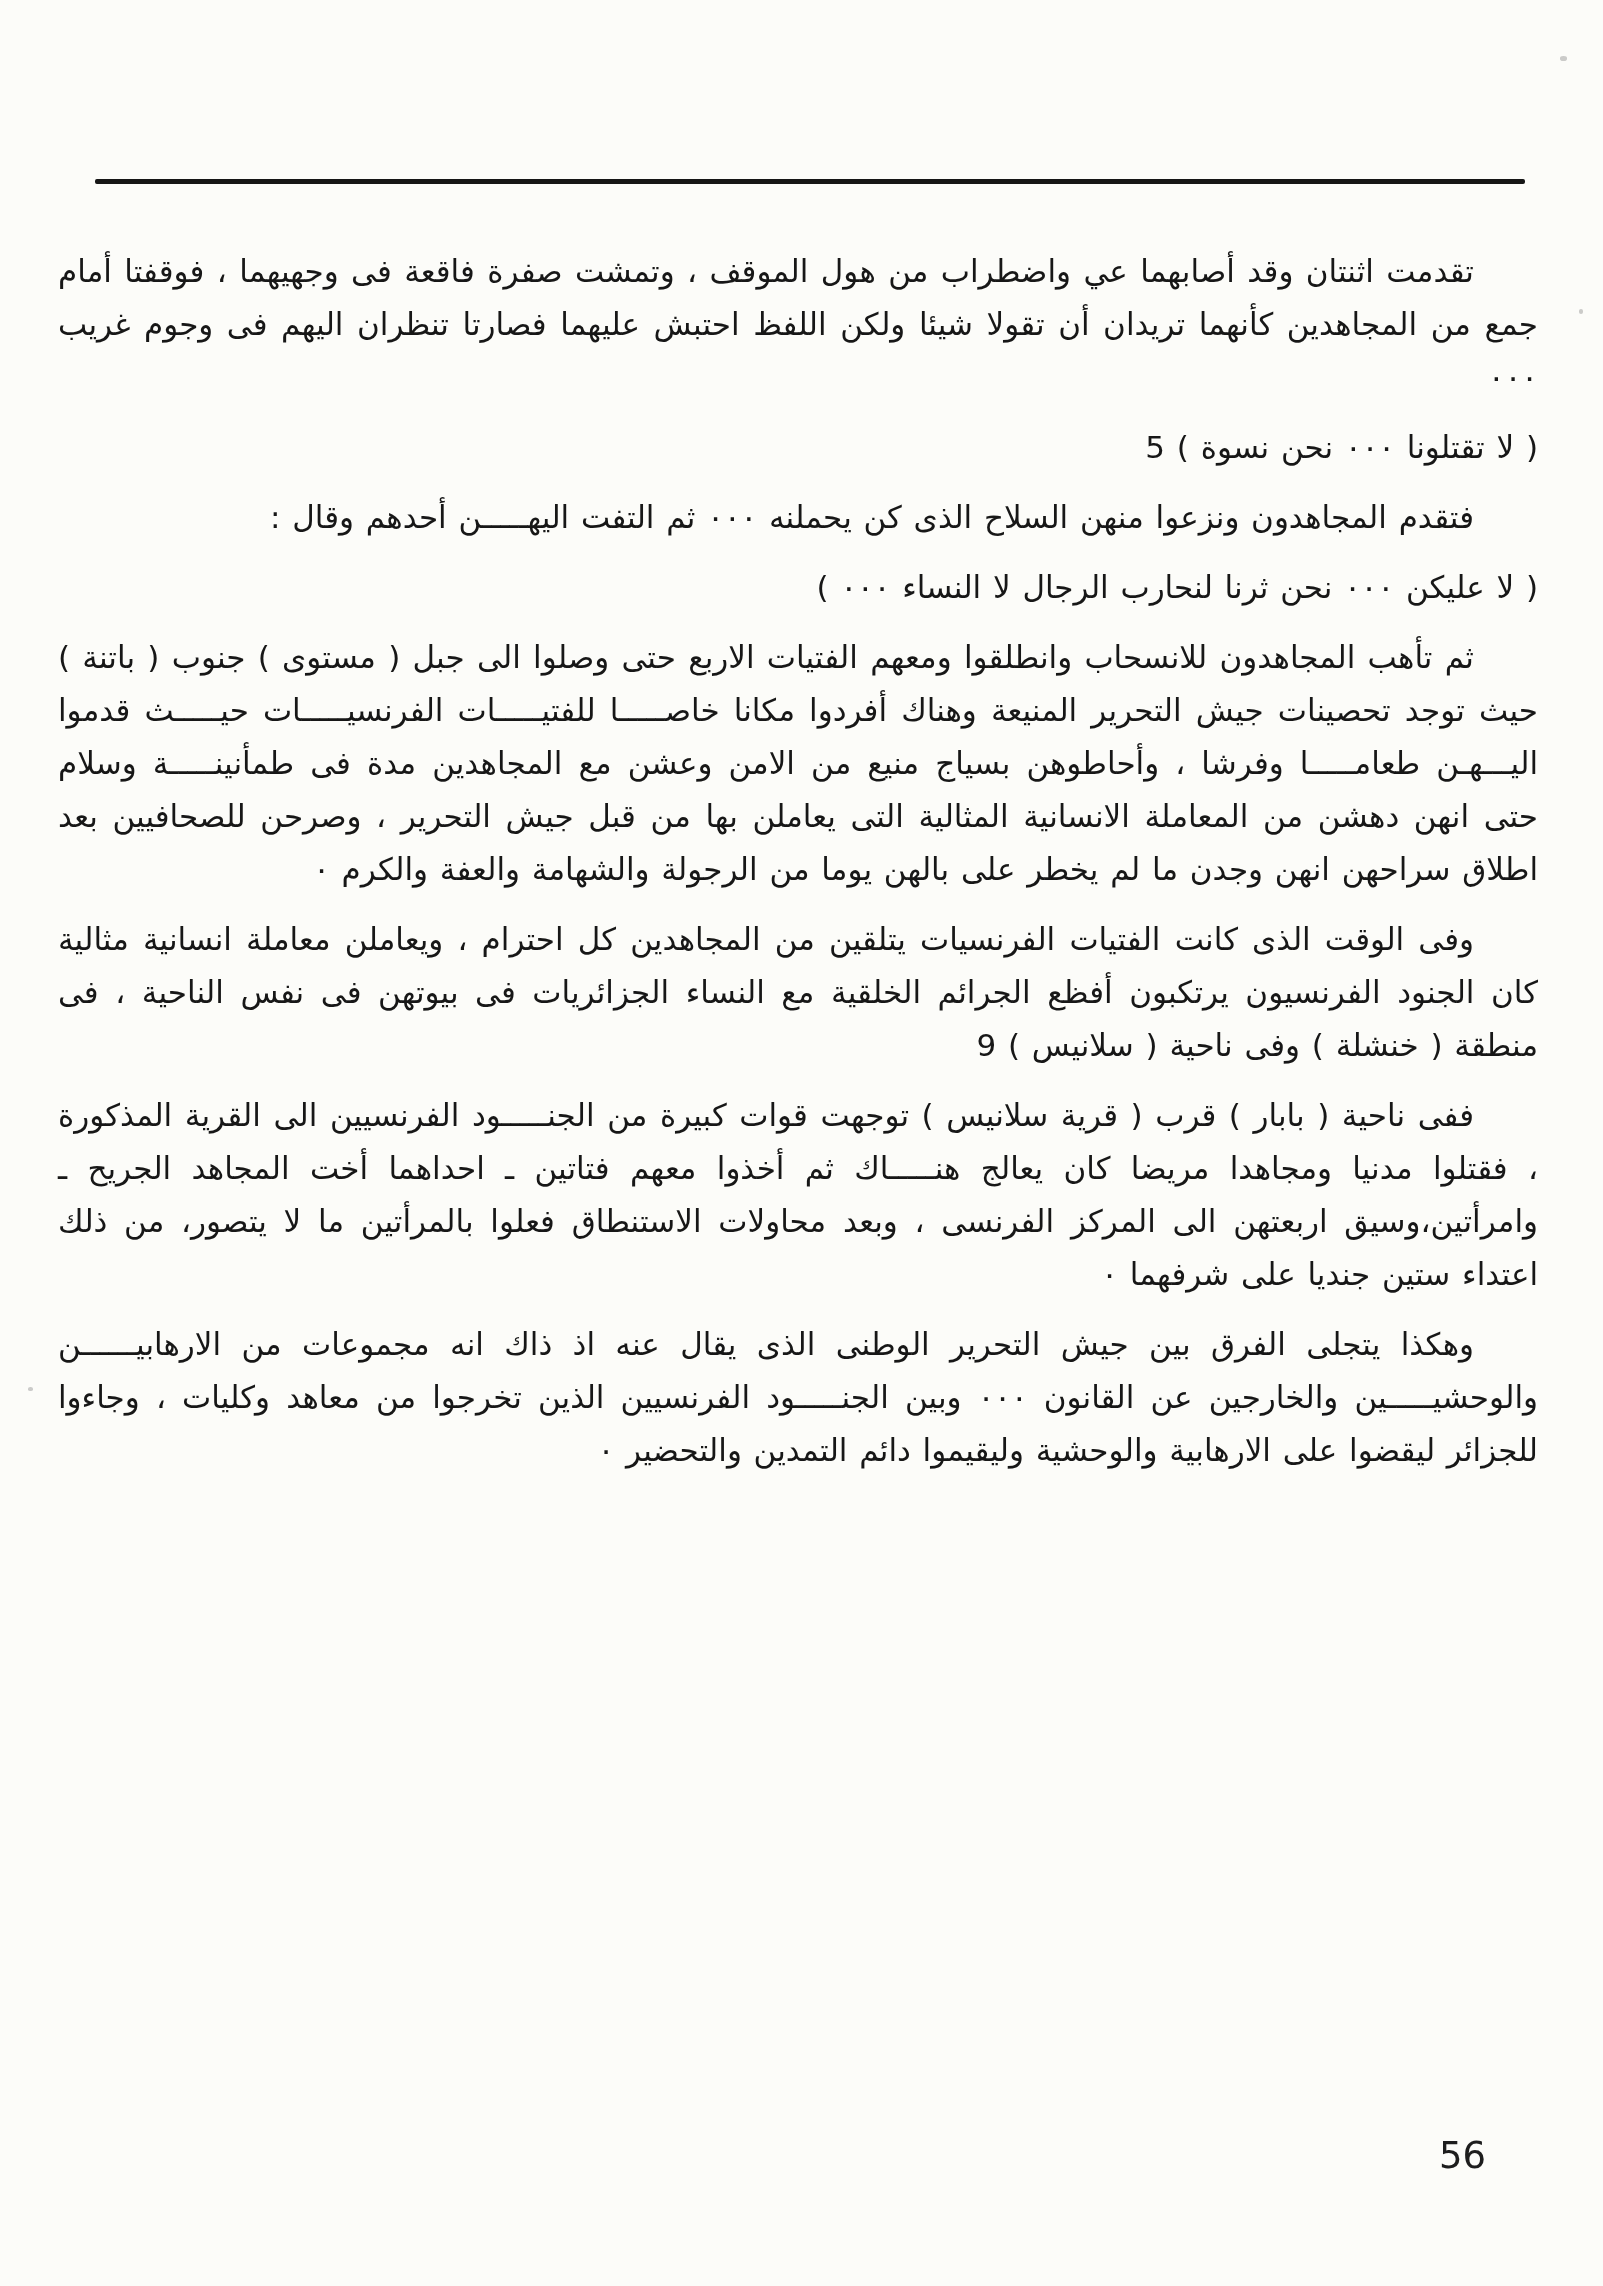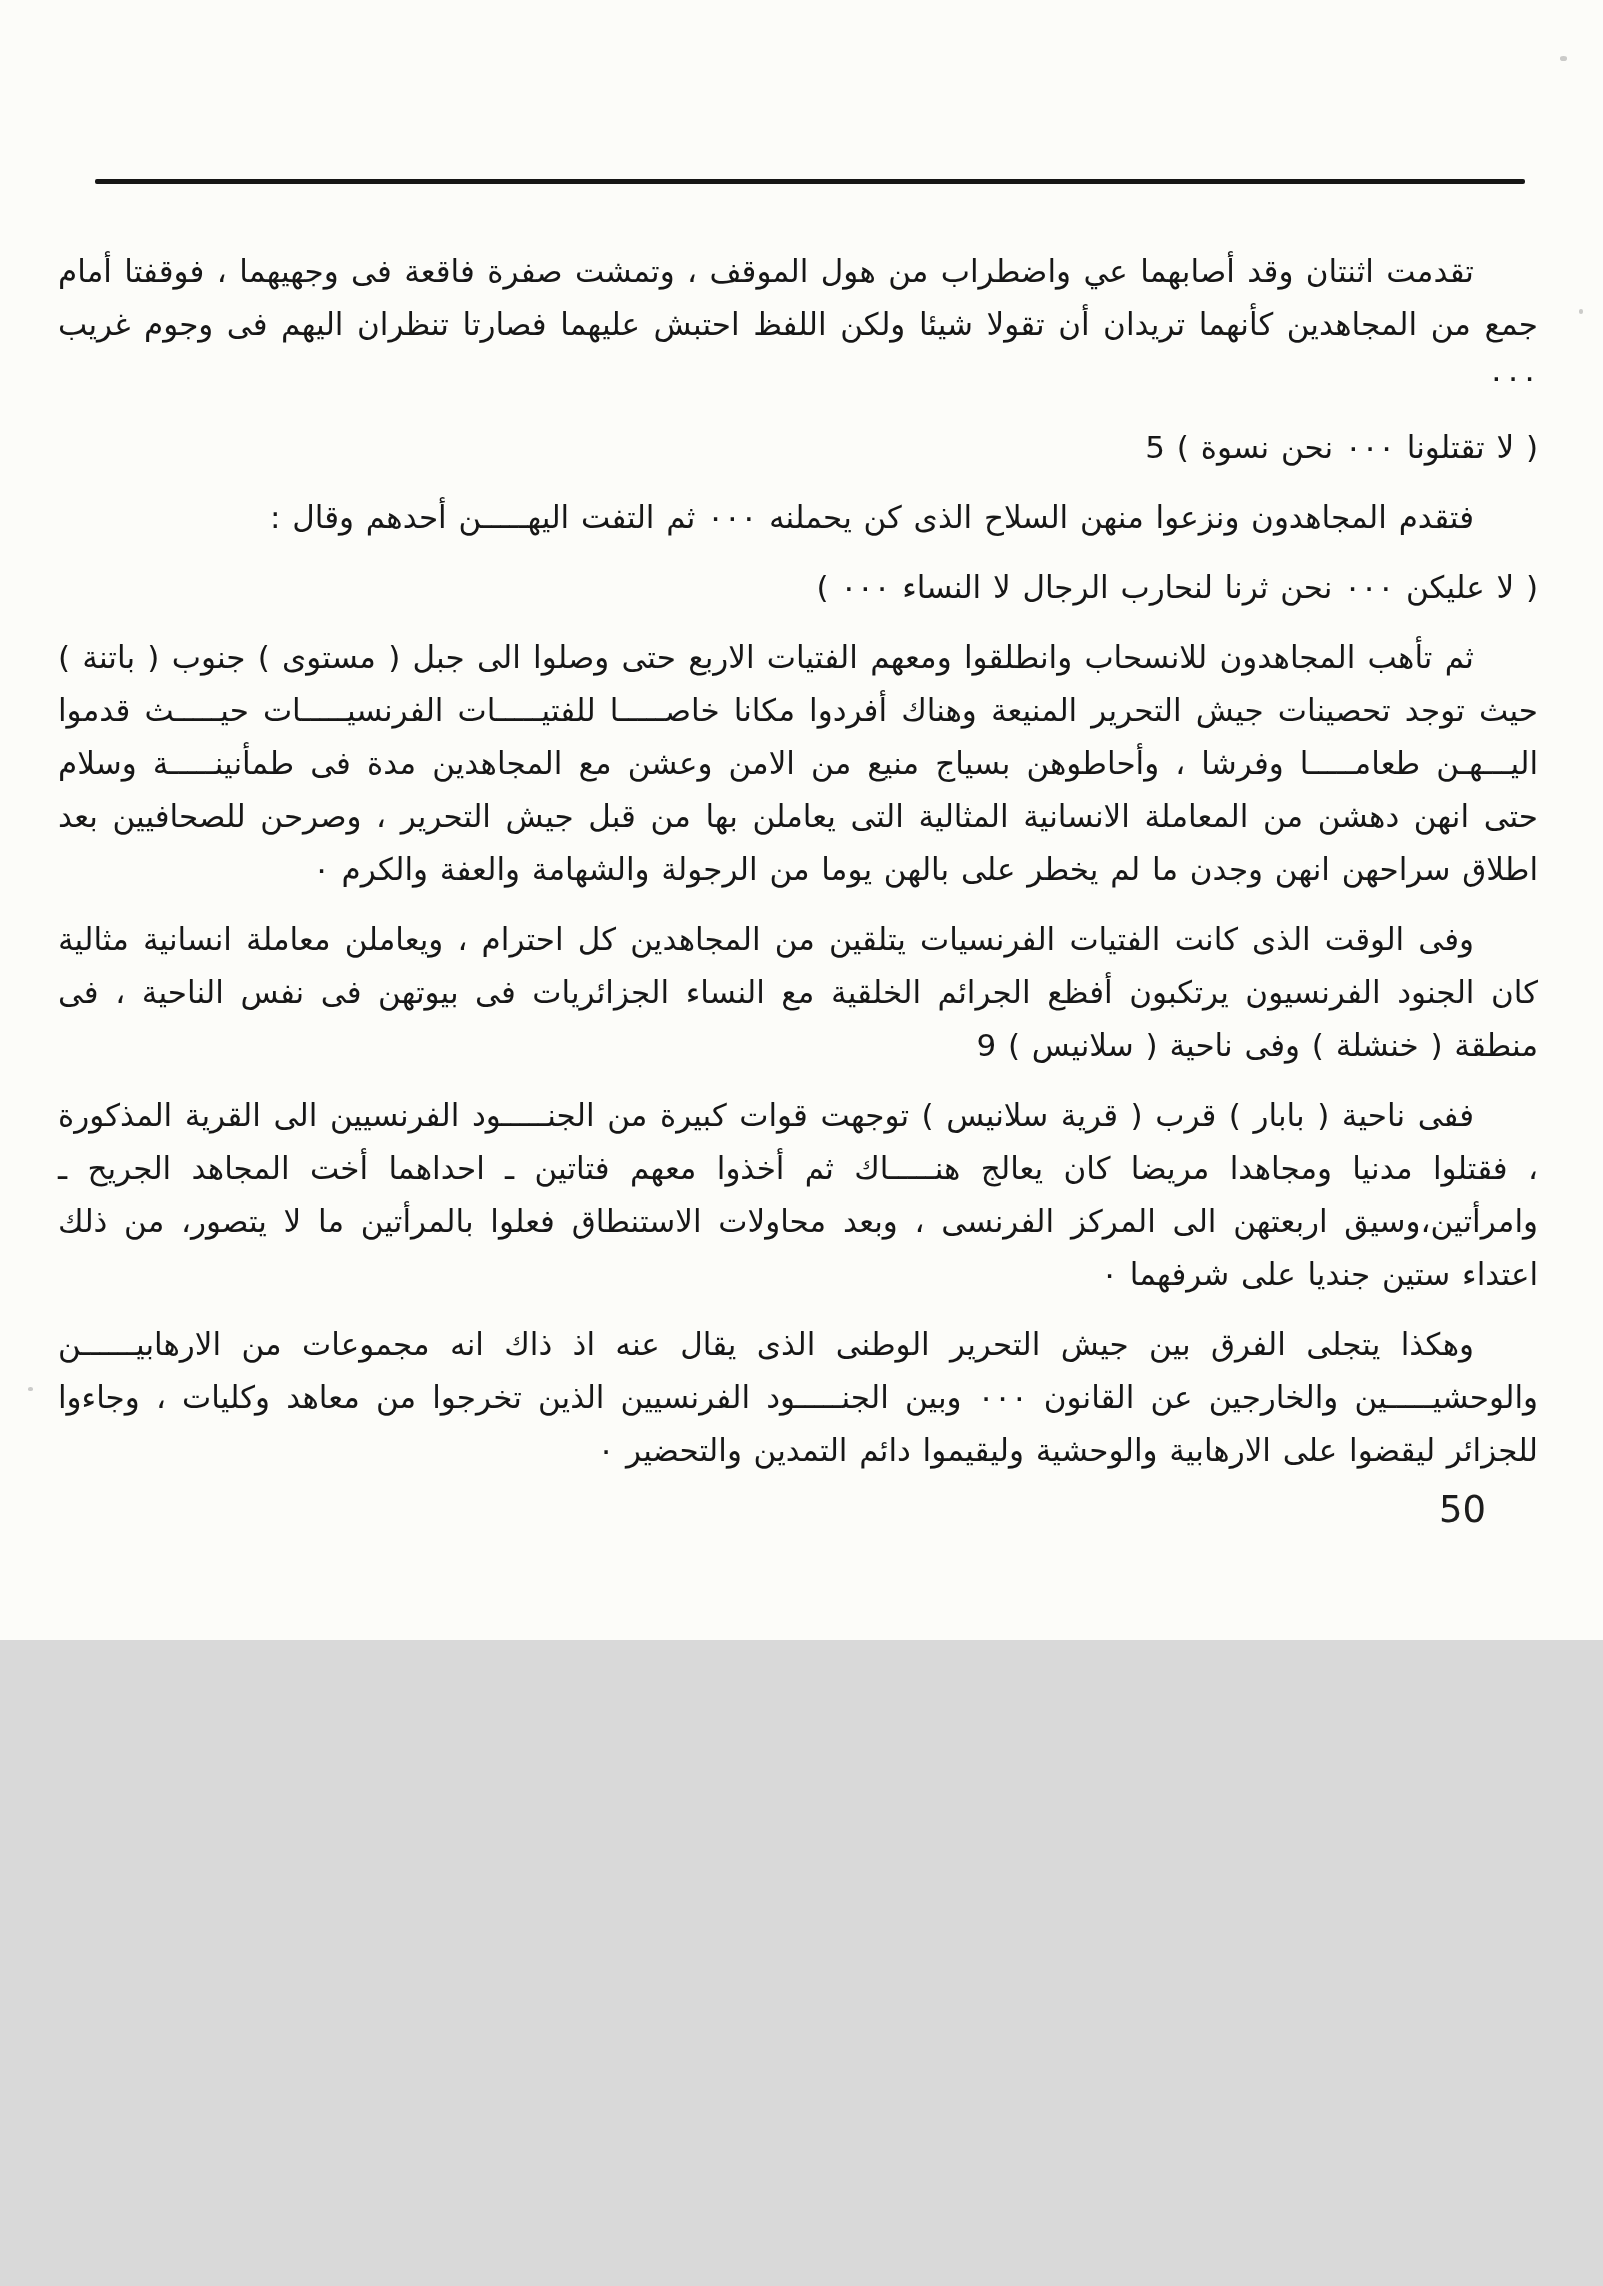--- a/index.html
+++ b/index.html
@@ -3,21 +3,21 @@
 <meta charset="utf-8">
 <style>
   html, body {
     margin: 0;
     padding: 0;
     background: #d9d9d9;
   }
   .page {
     position: relative;
     width: 1604px;
-    height: 1640px;
+    height: 2286px;
     margin: 0 auto;
     background: #fcfcf9;
     overflow: hidden;
     box-shadow: 0 0 11.2px rgba(0,0,0,.25);
   }
   .top-rule {
     position: absolute;
     top: 179px;
     left: 95px;
     width: 1430px;
@@ -85,16 +85,16 @@
 
     <p class="indent">ثم تأهب المجاهدون للانسحاب وانطلقوا ومعهم الفتيات الاربع حتى وصلوا الى جبل ( مستوى ) جنوب ( باتنة ) حيث توجد تحصينات جيش التحرير المنيعة وهناك أفردوا مكانا خاصـــــا للفتيـــــات الفرنسيـــــات حيـــــث قدموا اليـــهـن طعامـــــا وفرشا ، وأحاطوهن بسياج منيع من الامن وعشن مع المجاهدين مدة فى طمأنينـــــة وسلام حتى انهن دهشن من المعاملة الانسانية المثالية التى يعاملن بها من قبل جيش التحرير ، وصرحن للصحافيين بعد اطلاق سراحهن انهن وجدن ما لم يخطر على بالهن يوما من الرجولة والشهامة والعفة والكرم ٠</p>
 
     <p class="indent">وفى الوقت الذى كانت الفتيات الفرنسيات يتلقين من المجاهدين كل احترام ، ويعاملن معاملة انسانية مثالية كان الجنود الفرنسيون يرتكبون أفظع الجرائم الخلقية مع النساء الجزائريات فى بيوتهن فى نفس الناحية ، فى منطقة ( خنشلة ) وفى ناحية ( سلانيس ) 9</p>
 
     <p class="indent">ففى ناحية ( بابار ) قرب ( قرية سلانيس ) توجهت قوات كبيرة من الجنـــــود الفرنسيين الى القرية المذكورة ، فقتلوا مدنيا ومجاهدا مريضا كان يعالج هنـــــاك ثم أخذوا معهم فتاتين ـ احداهما أخت المجاهد الجريح ـ وامرأتين،وسيق اربعتهن الى المركز الفرنسى ، وبعد محاولات الاستنطاق فعلوا بالمرأتين ما لا يتصور، من ذلك اعتداء ستين جنديا على شرفهما ٠</p>
 
     <p class="indent">وهكذا يتجلى الفرق بين جيش التحرير الوطنى الذى يقال عنه اذ ذاك انه مجموعات من الارهابيــــــن والوحشيـــــين والخارجين عن القانون ٠٠٠ وبين الجنـــــود الفرنسيين الذين تخرجوا من معاهد وكليات ، وجاءوا للجزائر ليقضوا على الارهابية والوحشية وليقيموا دائم التمدين والتحضير ٠</p>
   </div>
 
-  <div class="page-number">50</div>
+  <div class="page-number">56</div>
 
 </div>
 
 
 </body></html>

